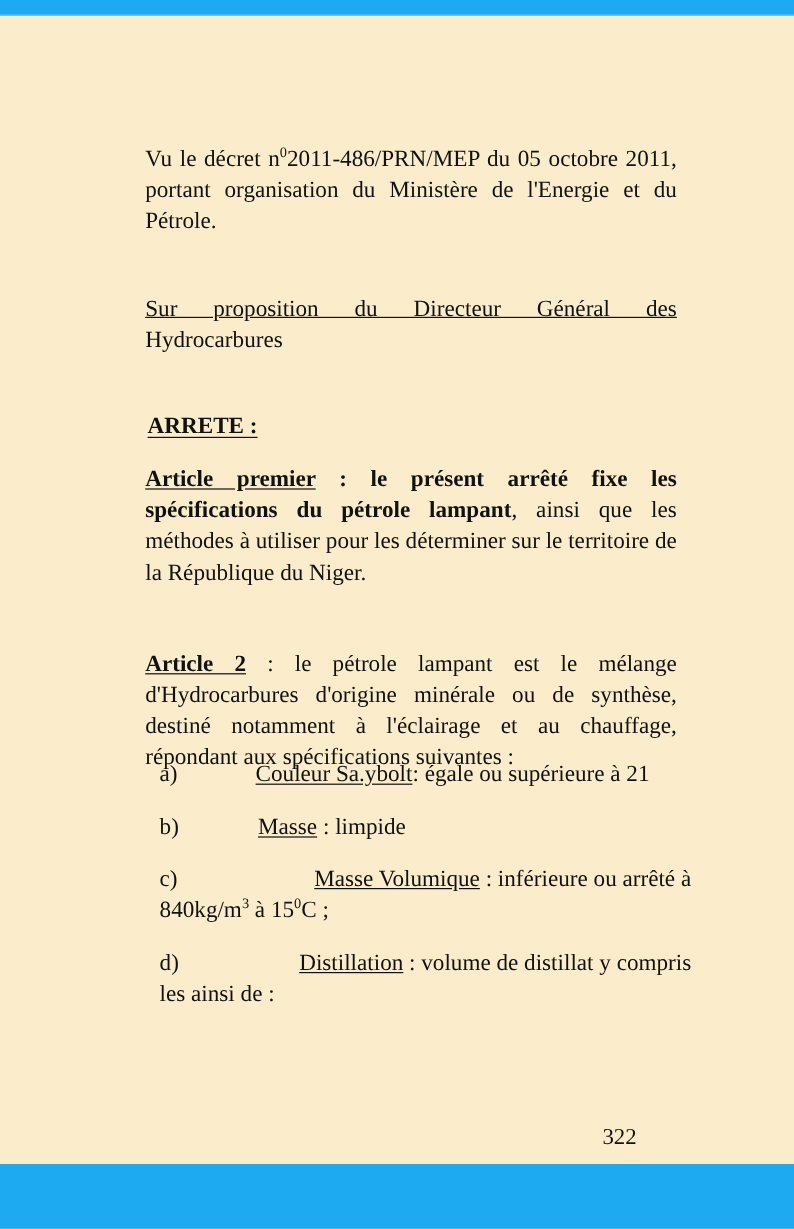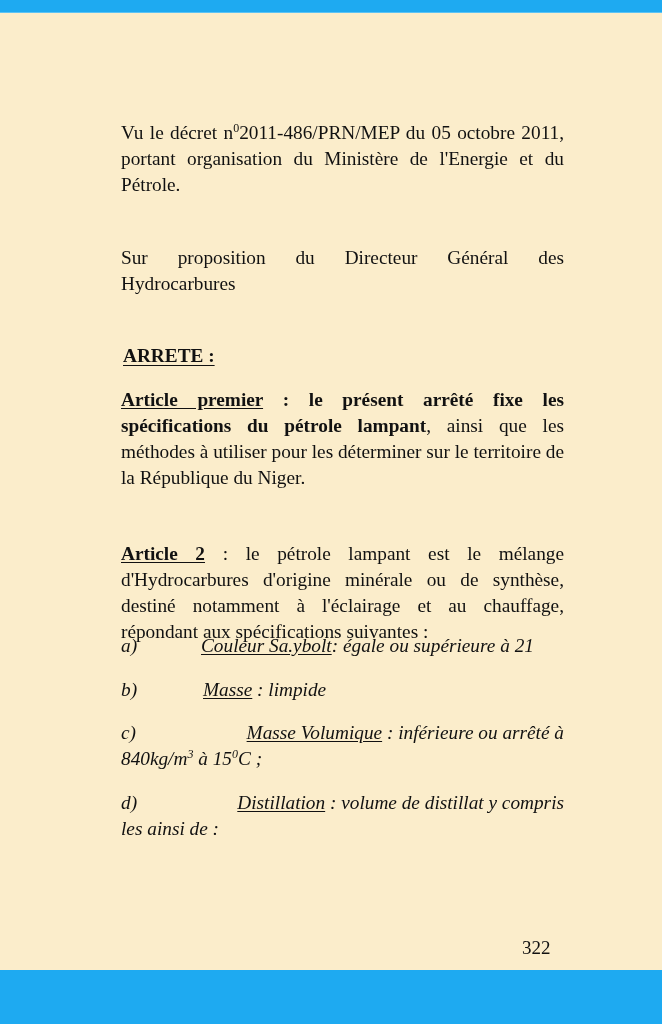--- a/index.html
+++ b/index.html
@@ -40,48 +40,48 @@
     }
     .para {
       position: absolute;
       left: 0;
       width: 443px;
       text-align: justify;
       margin: 0;
     }
     .para.last-justify {
       text-align-last: justify;
+      text-decoration: underline;
     }
     sup {
       font-size: 12px;
       line-height: 0;
       vertical-align: 7px;
     }
     .u { text-decoration: underline; text-underline-offset: 2px; }
     .b { font-weight: bold; }
     .heading {
       position: absolute;
       left: 2px;
       font-weight: bold;
       text-decoration: underline;
       text-underline-offset: 3px;
       font-family: Liberation Serif, serif;
     }
     .item {
       position: absolute;
-      left: 0;
+      left: 12px;
       width: 443px;
-      font-style: italic;
     }
     .item .letter {
       display: inline-block;
     }
     .page-number {
       position: absolute;
-      left: 522px;
+      left: 502px;
       top: 935px;
       font-size: 19px;
       line-height: 26px;
     }
   </style>
 </head>
 <body>
 
 <div class="top-bar"></div>
 

